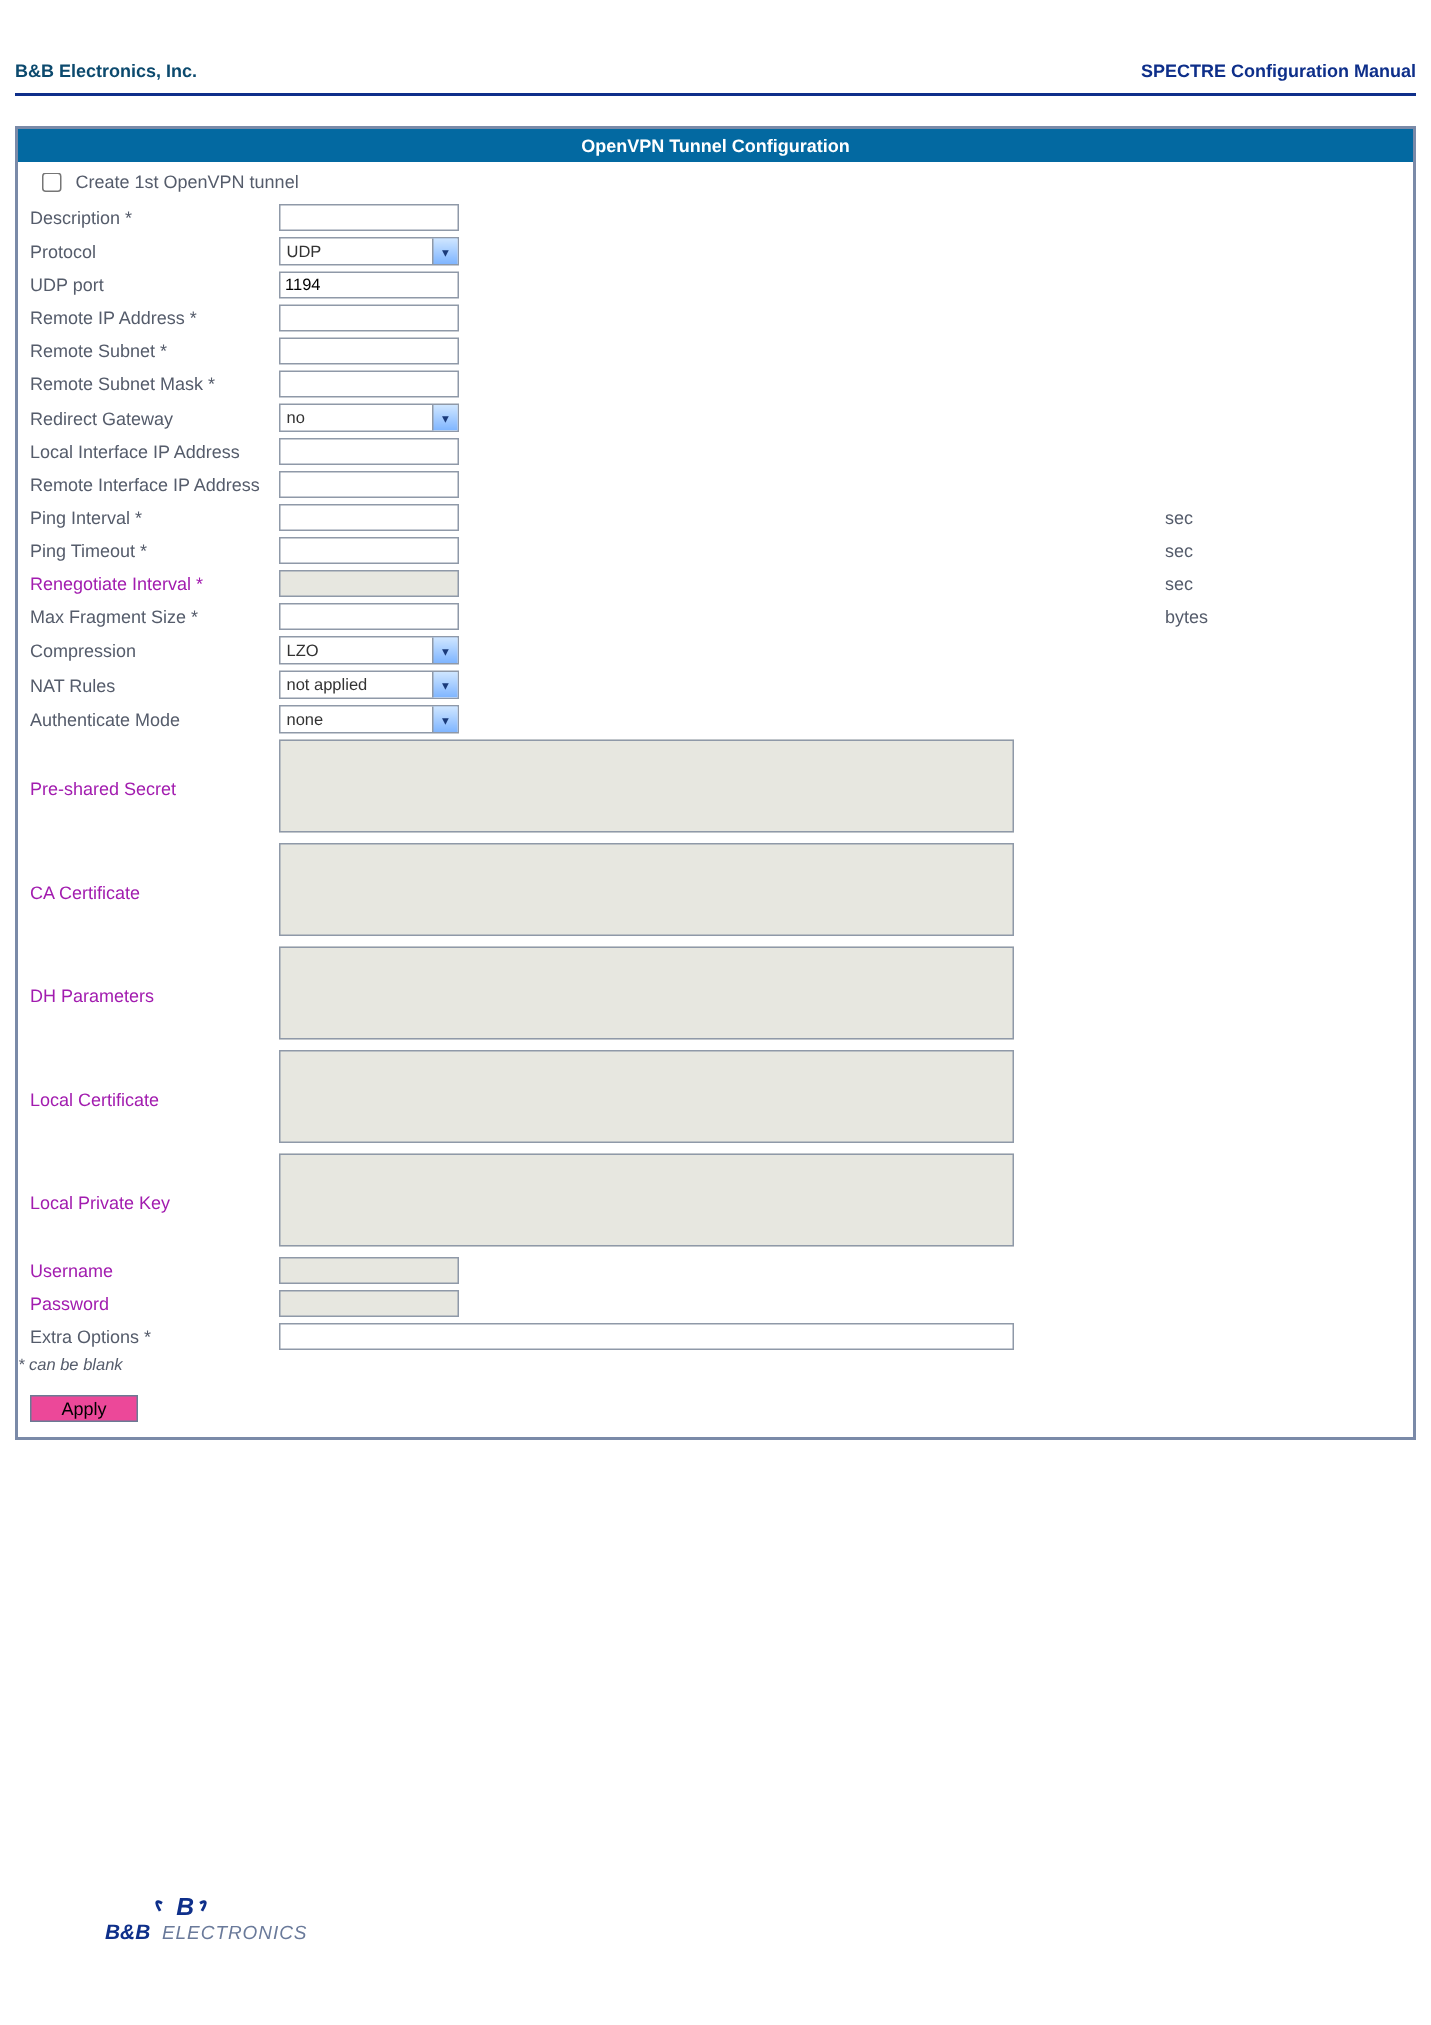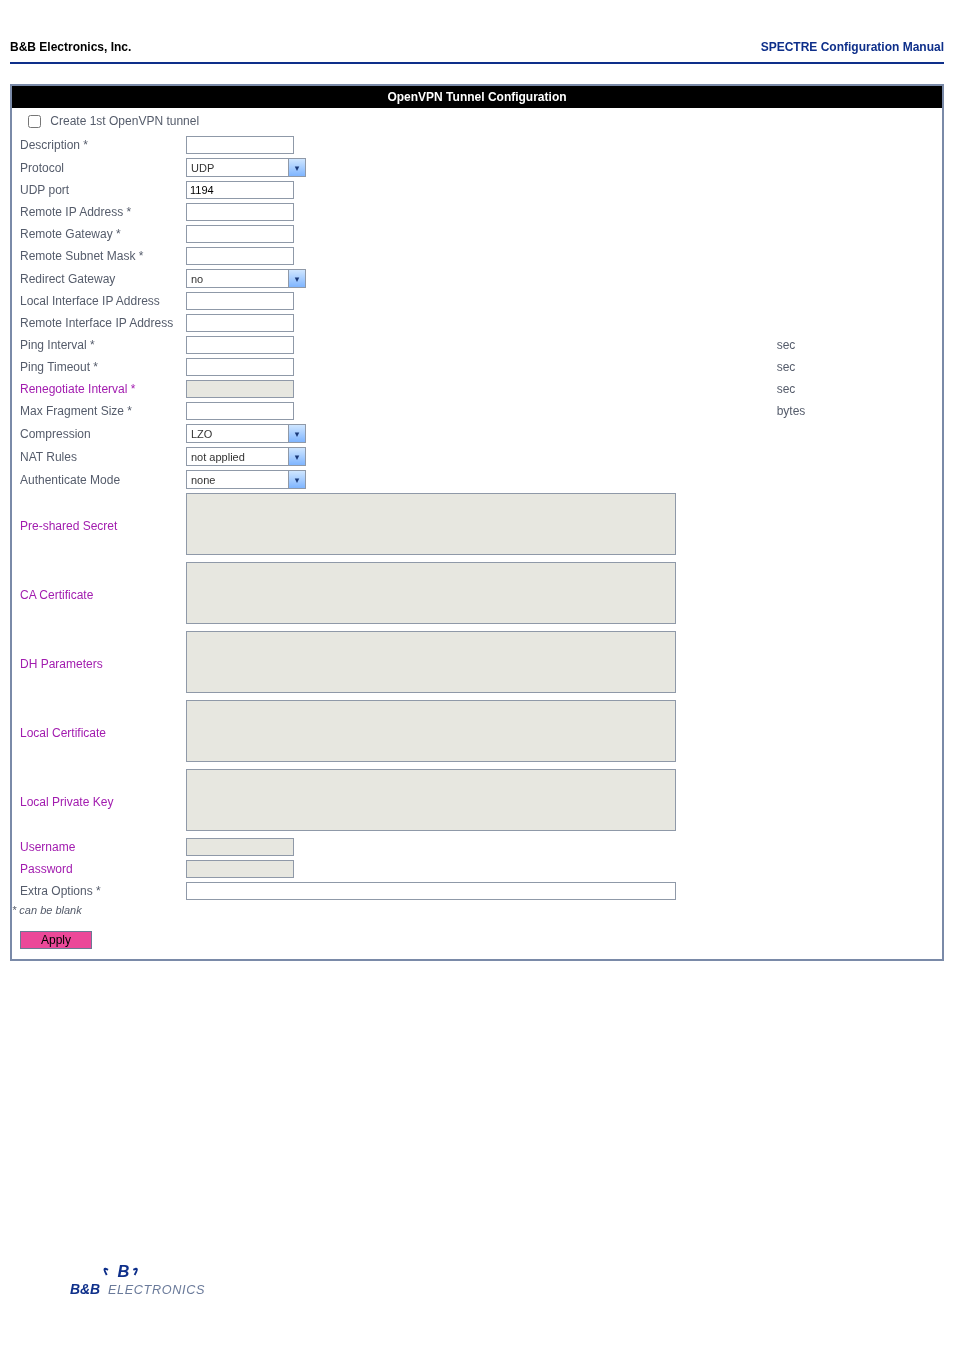--- a/index.html
+++ b/index.html
@@ -11,34 +11,34 @@
     padding: 40px 0;
     color: #000;
   }
   .doc-header {
     display: flex;
     justify-content: space-between;
     font-size: 12px;
     font-weight: bold;
     padding: 0 10px 8px 10px;
   }
-  .doc-header .left { color: #000000; }
+  .doc-header .left { color: #0c4a6e; }
   .doc-header .right { color: #0e2f8a; }
   .hr-line {
     border: none;
     border-top: 2px solid #0e2f8a;
     margin: 0 10px 20px 10px;
   }
   .panel {
     margin: 0 10px;
     border: 2px solid #7a8aa8;
     background: #ffffff;
   }
   .panel-title {
-    background: #000000;
+    background: #0369a1;
     color: #ffffff;
     font-weight: bold;
     text-align: center;
     font-size: 12px;
     padding: 4px 0;
   }
   .form-table {
     width: 100%;
     border-collapse: collapse;
     font-size: 12px;
@@ -46,21 +46,21 @@
   }
   .form-table td {
     padding: 2px 4px;
     vertical-align: middle;
     white-space: nowrap;
   }
   .form-table td.label { width: 170px; padding-left: 8px; margin-left: 24px; }
   .form-table td.unit { width: auto; color: #555c6b; }
   .disabled-label { color: #a21caf; }
   input[type=text] {
-    width: 108px;
+    width: 120px;
     height: 18px;
     font-size: 11px;
     border: 1px solid #8f99a8;
     padding: 1px 3px;
     background: #fff;
   }
   input[type=text].wide { width: 490px; }
   input[type=text][disabled], textarea[disabled] {
     background: #e7e7e0;
     color: #999;
@@ -165,21 +165,21 @@
       <td class="label">UDP port</td>
       <td><input type="text" value="1194" style=""></td>
       <td></td>
     </tr>
     <tr>
       <td class="label">Remote IP Address *</td>
       <td><input type="text" value="" style=""></td>
       <td></td>
     </tr>
     <tr>
-      <td class="label">Remote Gateway *</td>
+      <td class="label">Remote Subnet *</td>
       <td><input type="text" value="" style=""></td>
       <td></td>
     </tr>
     <tr>
       <td class="label">Remote Subnet Mask *</td>
       <td><input type="text" value="" style=""></td>
       <td></td>
     </tr>
     <tr>
       <td class="label">Redirect Gateway</td>

